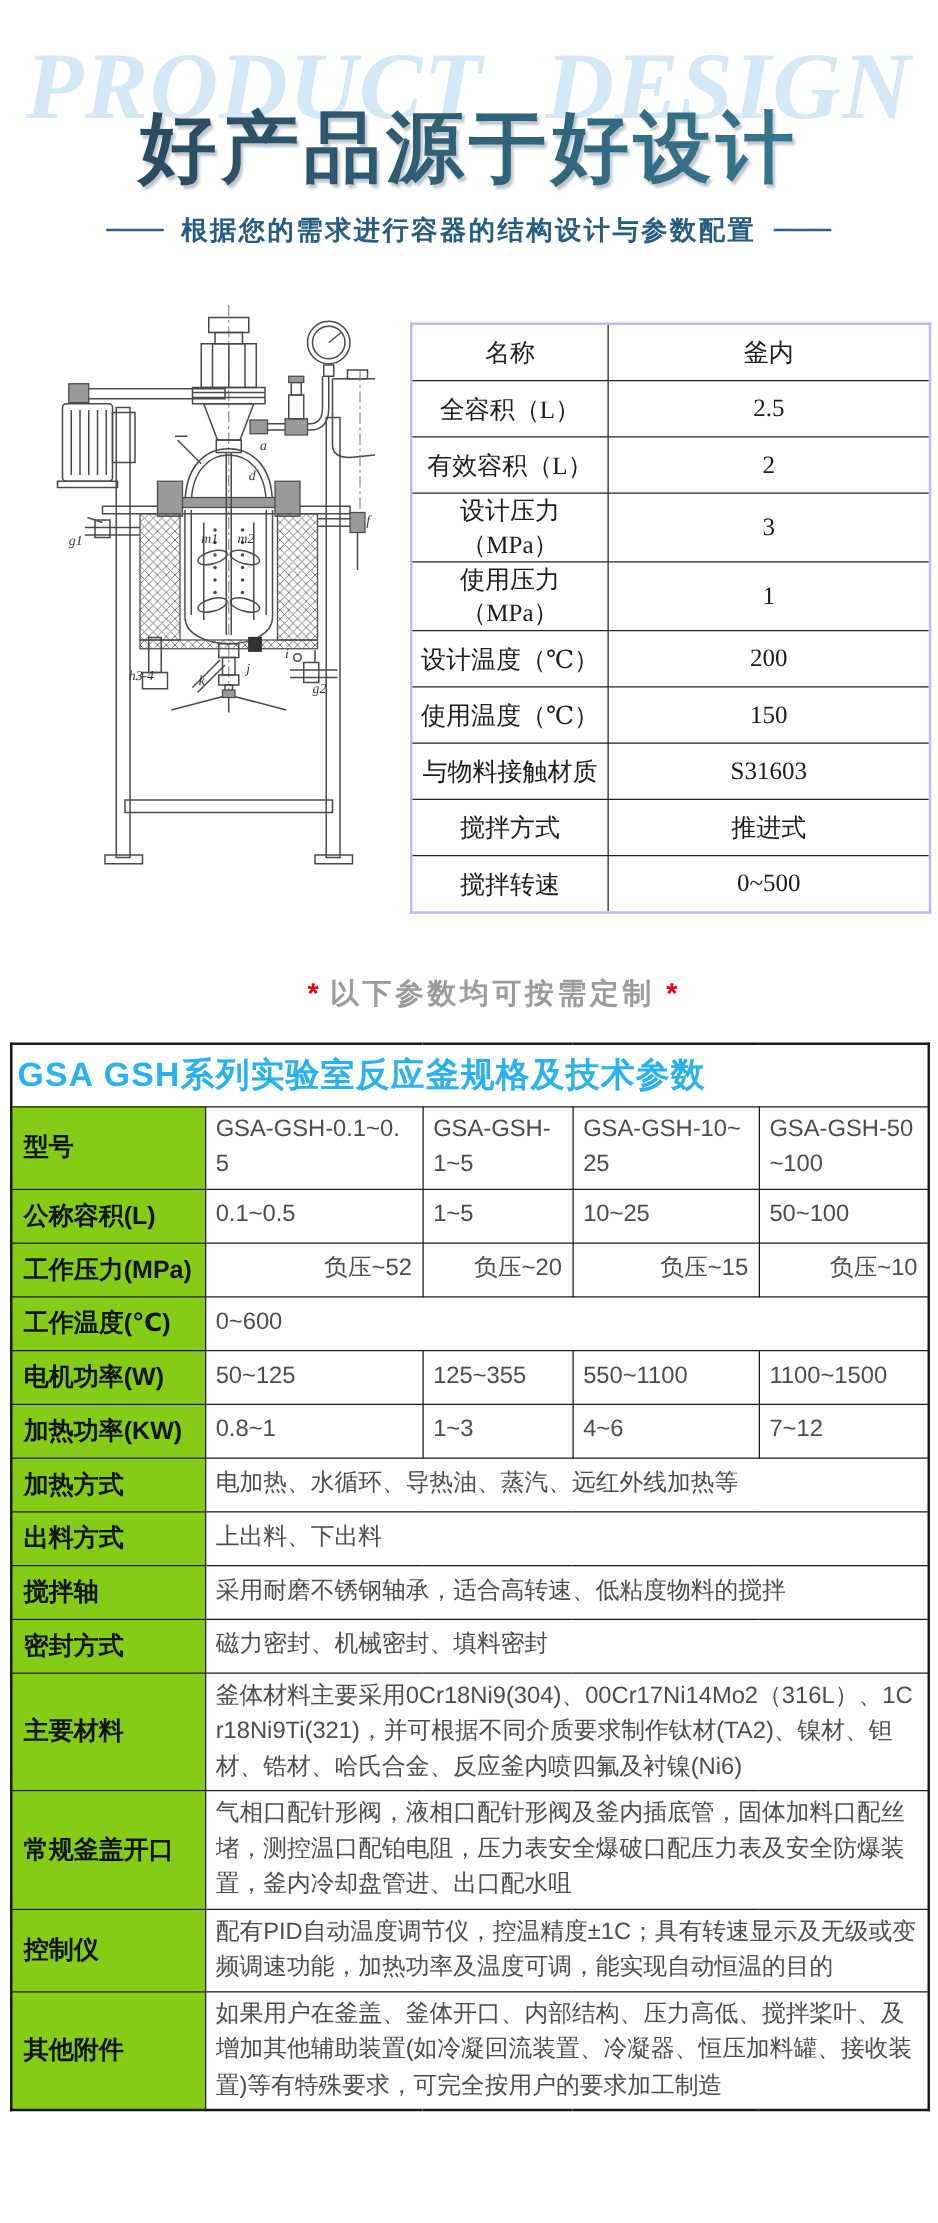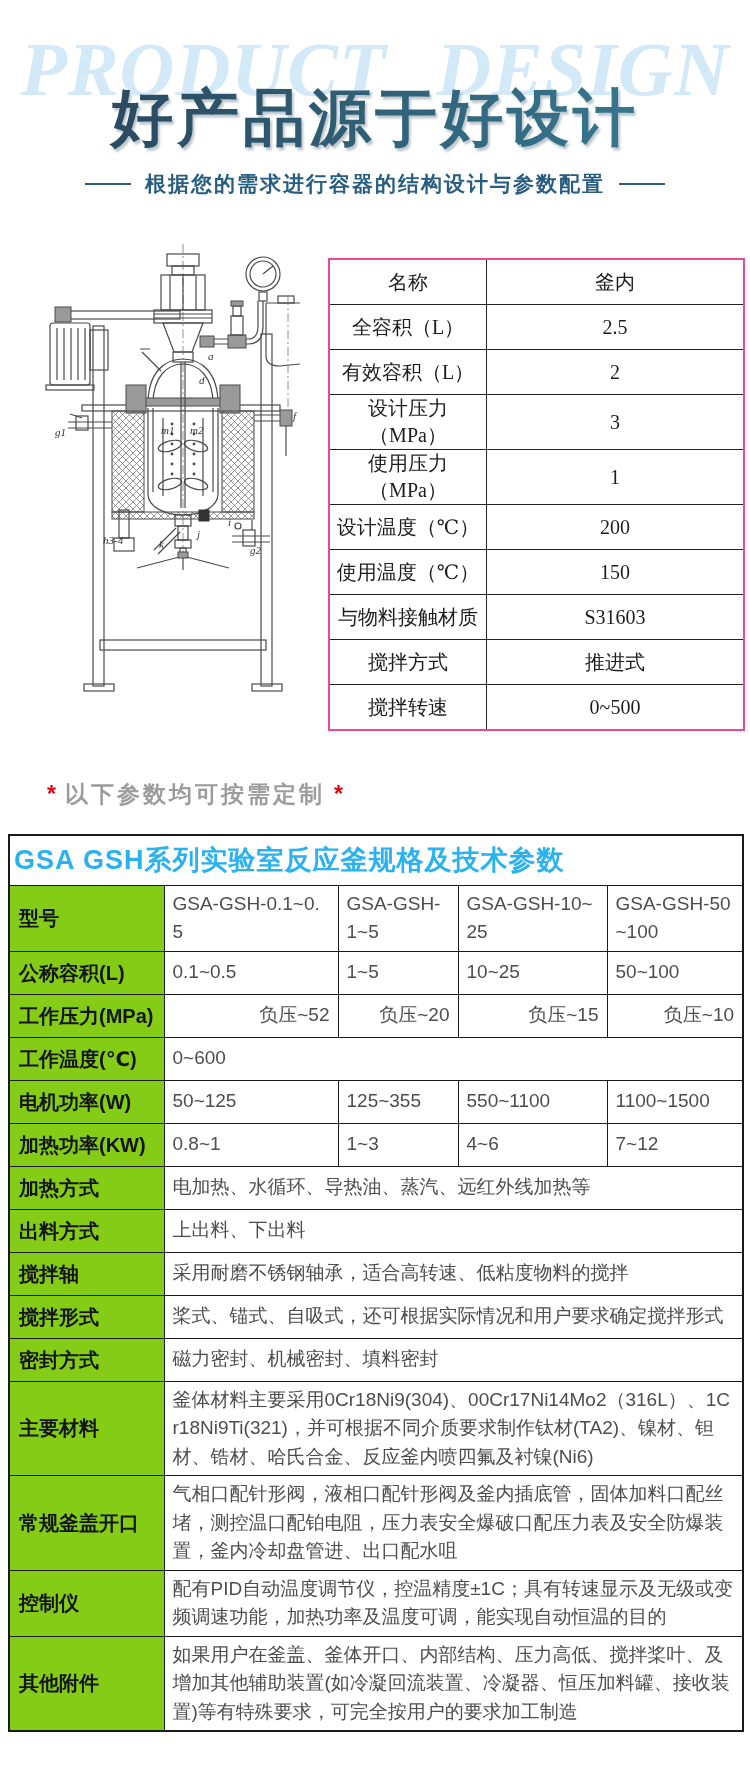--- a/index.html
+++ b/index.html
@@ -17,27 +17,27 @@
     -webkit-background-clip:text;background-clip:text;color:transparent;
     filter:drop-shadow(2px 3px 1px rgba(40,70,90,.30));}
   .subtitle-row{position:absolute;top:170px;width:100%;display:flex;align-items:center;justify-content:center;gap:14px;}
   .subline{width:46px;height:2px;background:#2a6084;}
   .subtitle{font-size:21px;font-weight:700;color:#275d80;letter-spacing:2px;}
 
   
   .product{display:flex;align-items:flex-start;}
   .draw{width:300px;height:520px;flex:none;}
   .spec-wrap{margin:50px 0 0 28px;flex:none;}
-  table.spec{border-collapse:collapse;width:417px;border:2px solid #ec4899;
+  table.spec{border-collapse:collapse;width:417px;border:2px solid #c4b5fd;
     font-family:"Liberation Serif","DejaVu Serif",serif;color:#1c1c1c;}
   table.spec td{border:1px solid #222;height:44px;text-align:center;font-size:20px;padding:0 4px;}
   table.spec td.sl{width:148px;}
 
   
-  .note{margin-top:48px;text-align:left;font-size:23px;font-weight:700;color:#9c9c9c;letter-spacing:3px;padding-left:38px;}
+  .note{margin-top:48px;text-align:center;font-size:23px;font-weight:700;color:#9c9c9c;letter-spacing:3px;padding-left:38px;}
   .note .star{color:#e60012;margin:0 9px;font-weight:900;letter-spacing:0;}
 
   
   table.main{border-collapse:collapse;table-layout:fixed;width:734px;margin:24px 8px 20px 8px;border:2px solid #1a1a1a;}
   table.main td{border:1px solid #1a1a1a;font-size:19px;color:#4d4d4d;text-align:left;
     padding:4px 8px;line-height:1.5;height:34px;word-break:break-all;}
   table.main td.title-cell{font-size:27px;font-weight:800;color:#29b1f0;letter-spacing:1px;height:34px;padding:4px;word-break:keep-all;}
   table.main td.ml{background:#84cc16;color:#141414;font-weight:700;text-align:left;padding-left:9px;font-size:20px;word-break:keep-all;}
   table.main td.left{text-align:right;padding-left:10px;}
 
@@ -319,24 +319,20 @@
         </tr>
         <tr>
           <td class="ml">出料方式</td>
           <td class="mv" colspan="4">上出料、下出料</td>
         </tr>
         <tr>
           <td class="ml">搅拌轴</td>
           <td class="mv" colspan="4">采用耐磨不锈钢轴承，适合高转速、低粘度物料的搅拌</td>
         </tr>
         <tr>
-          <td class="ml">搅拌形式</td>
-          <td class="mv" colspan="4">桨式、锚式、自吸式，还可根据实际情况和用户要求确定搅拌形式</td>
-        </tr>
-        <tr>
           <td class="ml">密封方式</td>
           <td class="mv" colspan="4">磁力密封、机械密封、填料密封</td>
         </tr>
         <tr>
           <td class="ml">主要材料</td>
           <td class="mv" colspan="4">釜体材料主要采用0Cr18Ni9(304)、00Cr17Ni14Mo2（316L）、1Cr18Ni9Ti(321)，并可根据不同介质要求制作钛材(TA2)、镍材、钽材、锆材、哈氏合金、反应釜内喷四氟及衬镍(Ni6)</td>
         </tr>
         <tr>
           <td class="ml">常规釜盖开口</td>
           <td class="mv" colspan="4">气相口配针形阀，液相口配针形阀及釜内插底管，固体加料口配丝堵，测控温口配铂电阻，压力表安全爆破口配压力表及安全防爆装置，釜内冷却盘管进、出口配水咀</td>

